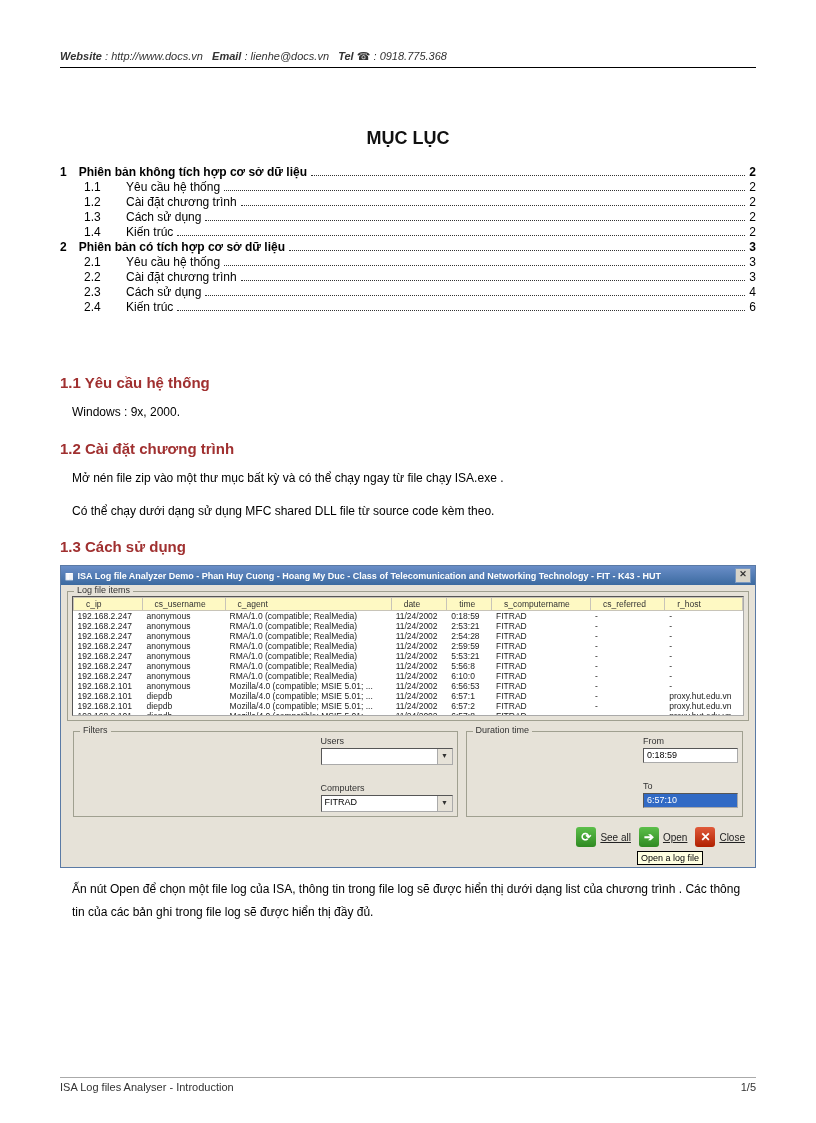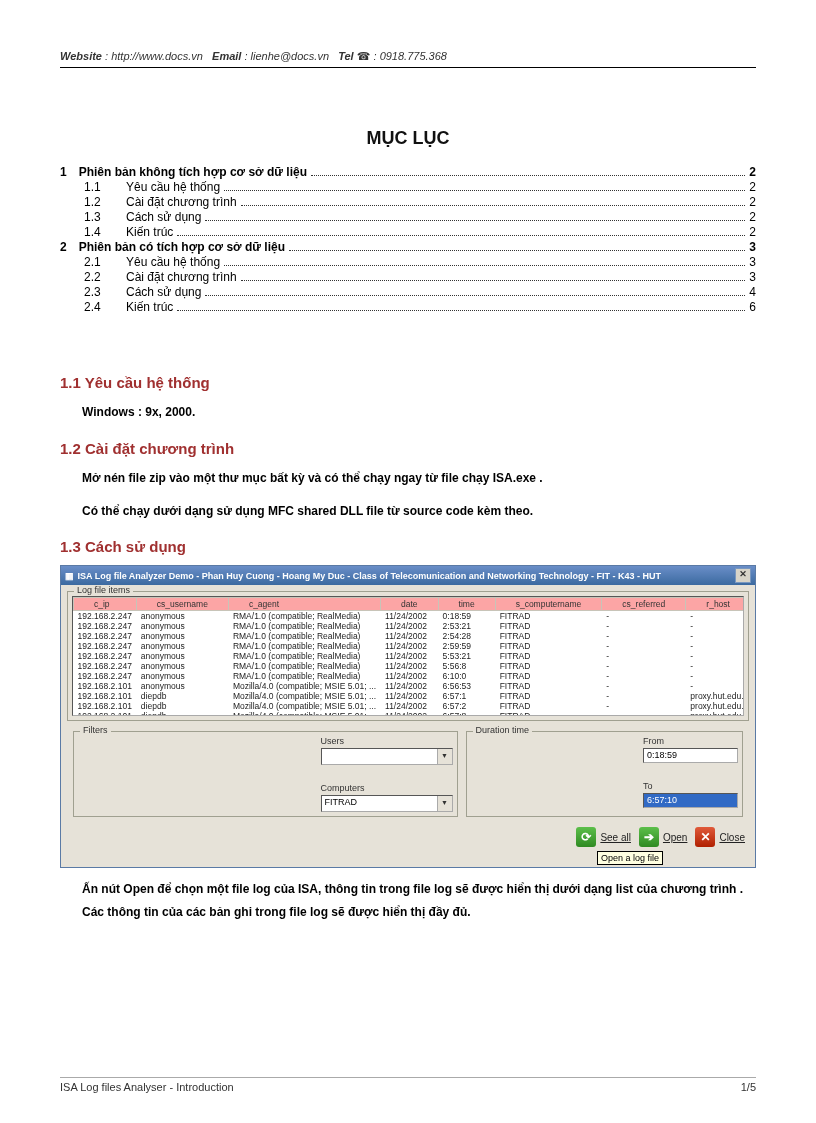--- a/index.html
+++ b/index.html
@@ -65,22 +65,21 @@
   }
   h2.sub {
     color: #a03030;
     font-size: 15px;
     font-weight: bold;
     margin: 16px 0 10px 0;
   }
   .body-text {
     font-size: 12px;
     line-height: 1.9;
-    margin: 6px 0 10px 22px;
-    font-weight: bold;
+    margin: 6px 0 10px 12px;
   }
   
   .app-window {
     border: 1px solid #5a7aa5;
     background: #e6e2d8;
     font-family: Tahoma, Arial, sans-serif;
     font-size: 9px;
     margin: 6px 0 10px 0;
   }
   .title-bar {
@@ -123,25 +122,25 @@
     height: 118px;
     overflow: hidden;
   }
   .log-table {
     width: 100%;
     border-collapse: collapse;
     font-size: 8.5px;
     color: #222;
   }
   .log-table th {
-    background: #fca5a5;
+    background: #fef9c3;
     border: 1px solid #c8c4b8;
     text-align: left;
     font-weight: normal;
-    padding: 1px 20px;
+    padding: 1px 12px;
     color: #333;
   }
   .log-table td {
     padding: 0 4px;
     white-space: nowrap;
     border-right: 1px solid transparent;
   }
   .filters-row {
     display: flex;
     gap: 18px;
@@ -493,21 +492,21 @@
       </div>
       <div class="btn-pair">
         <div class="icon-btn icon-green">➔</div>
         <span class="btn-label">Open</span>
       </div>
       <div class="btn-pair">
         <div class="icon-btn icon-red">✕</div>
         <span class="btn-label">Close</span>
       </div>
     </div>
-    <div style="display:flex; justify-content:flex-end; margin-top:-6px; margin-right:92px; padding-bottom:4px;">
+    <div style="display:flex; justify-content:flex-end; margin-top:-6px; margin-right:52px; padding-bottom:4px;">
       <div class="tooltip">Open a log file</div>
     </div>
   </div>
 
   <div class="body-text">Ấn nút Open để chọn một file log của ISA, thông tin trong file log sẽ được hiển thị dưới dạng list của chương trình . Các thông tin của các bản ghi trong file log sẽ được hiển thị đầy đủ.</div>
 
   <div class="footer">
     <span>ISA Log files Analyser - Introduction</span>
     <span>1/5</span>
   </div>

